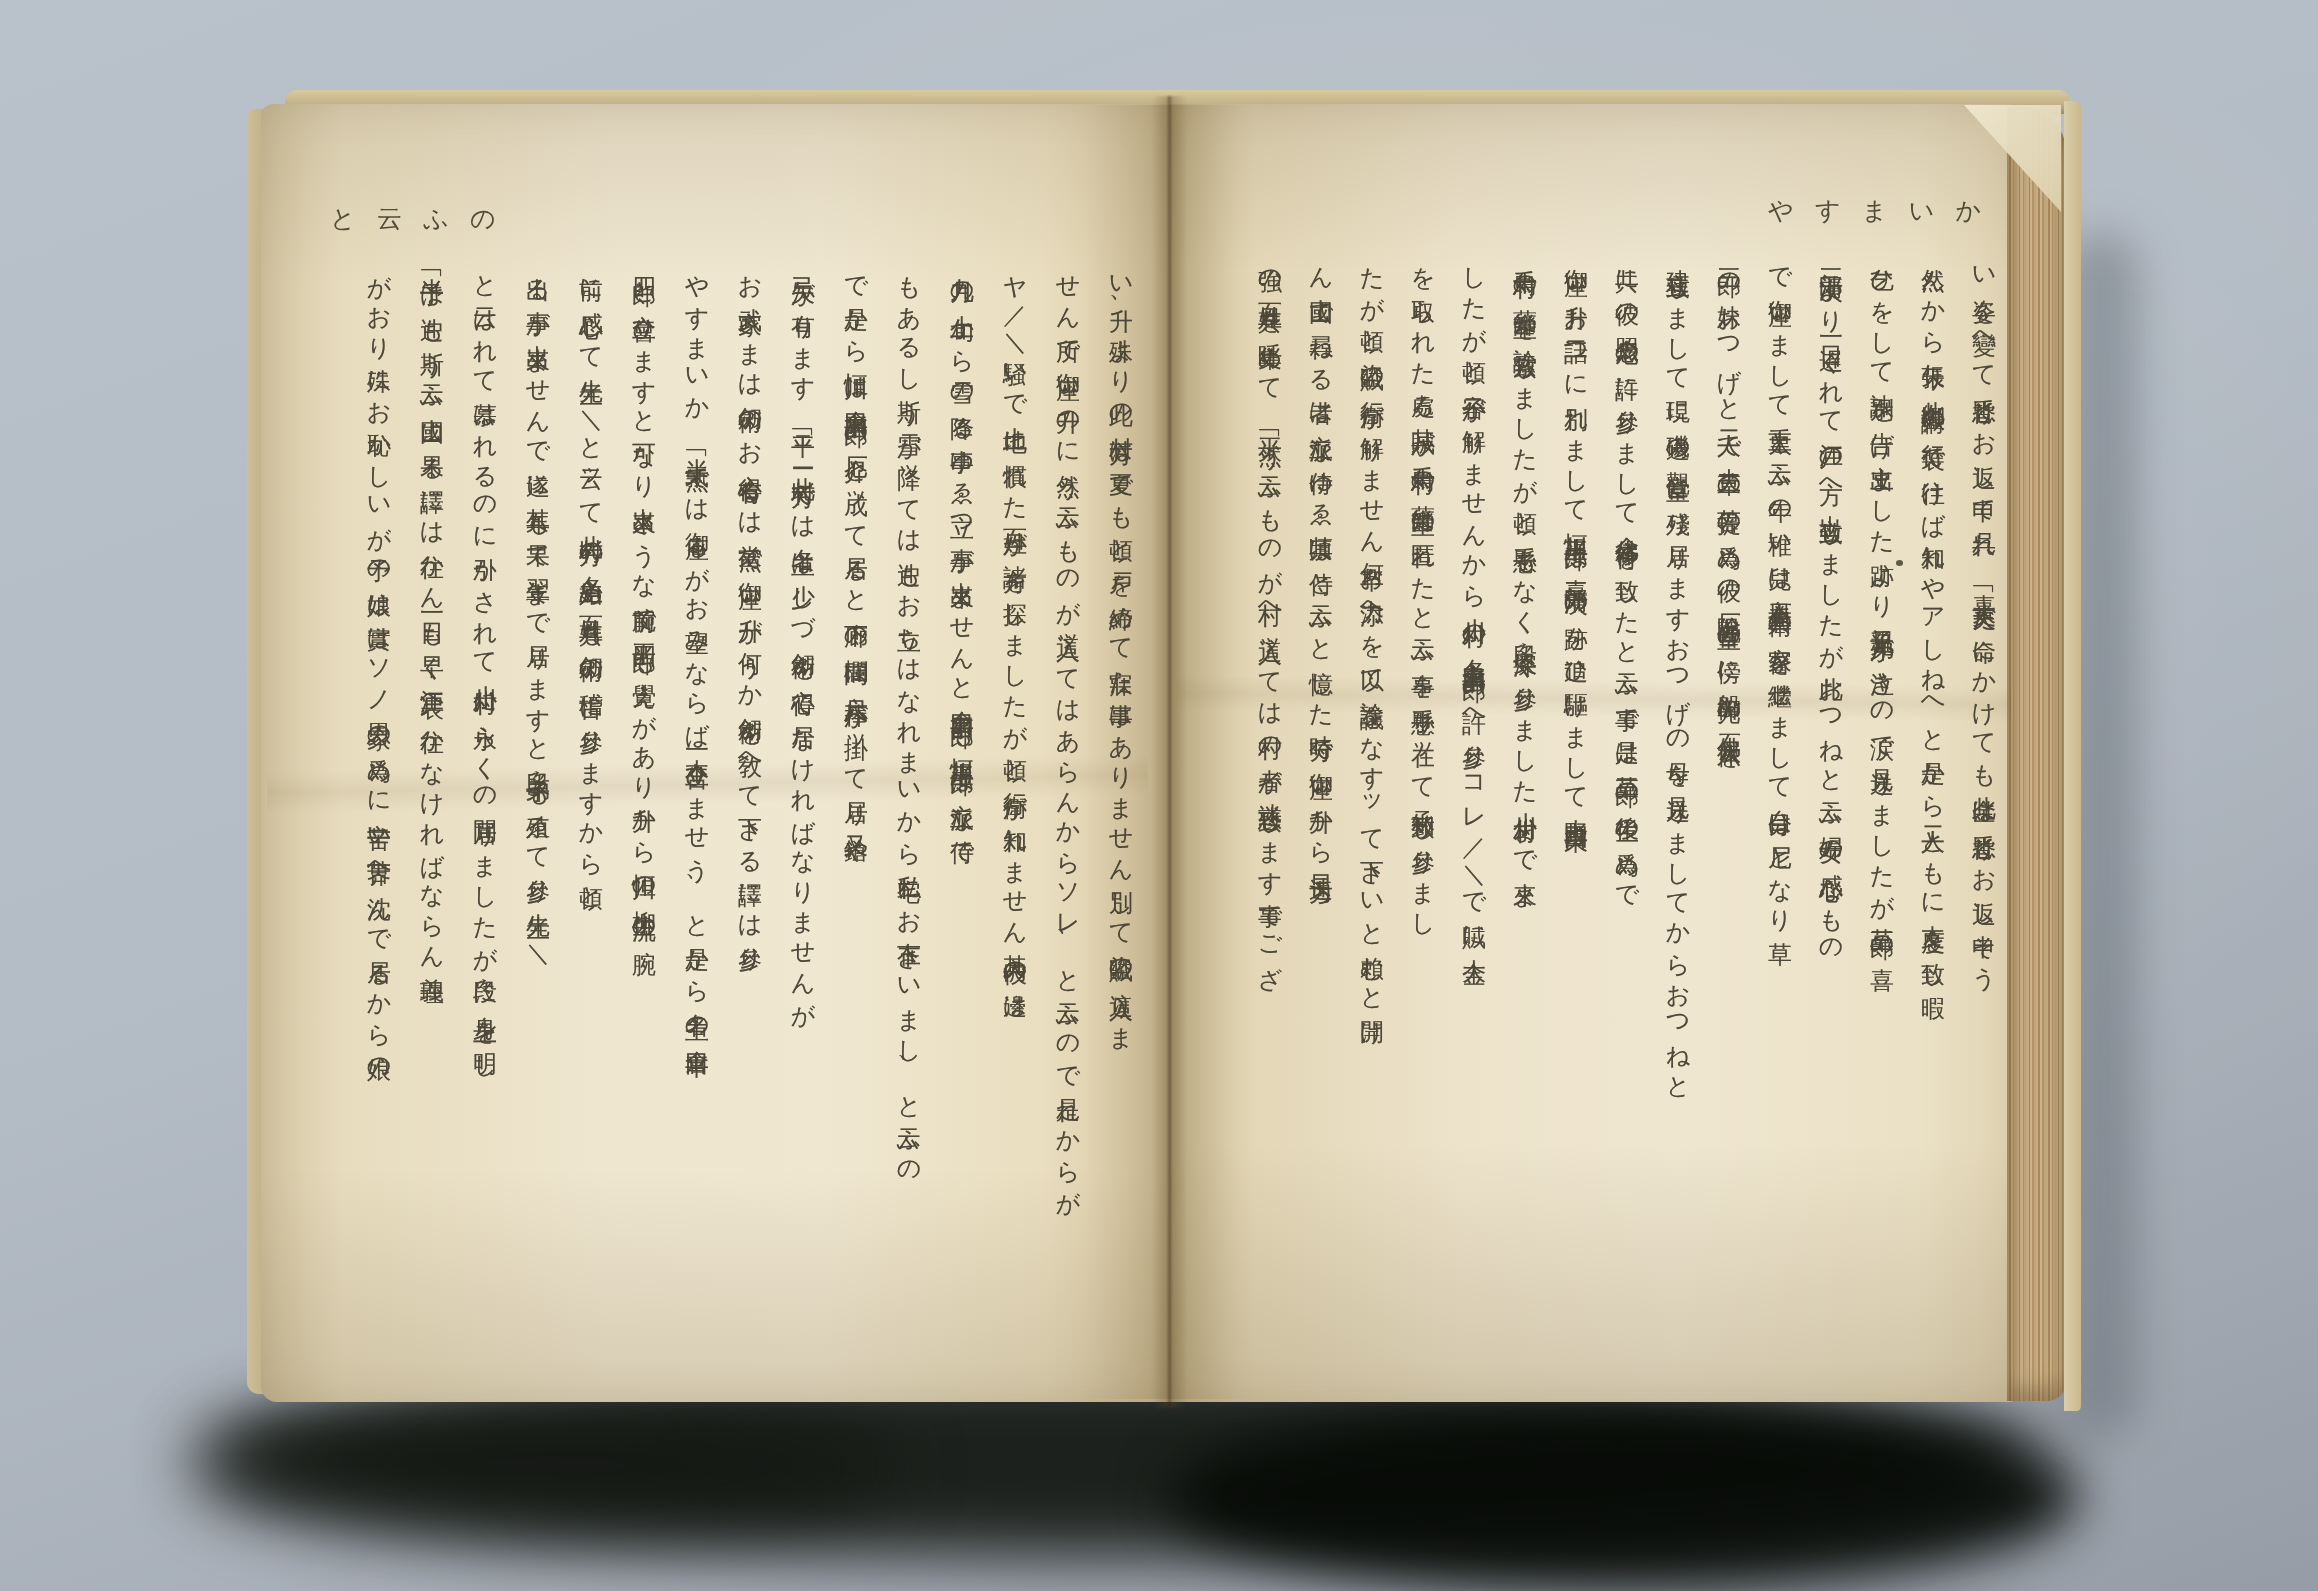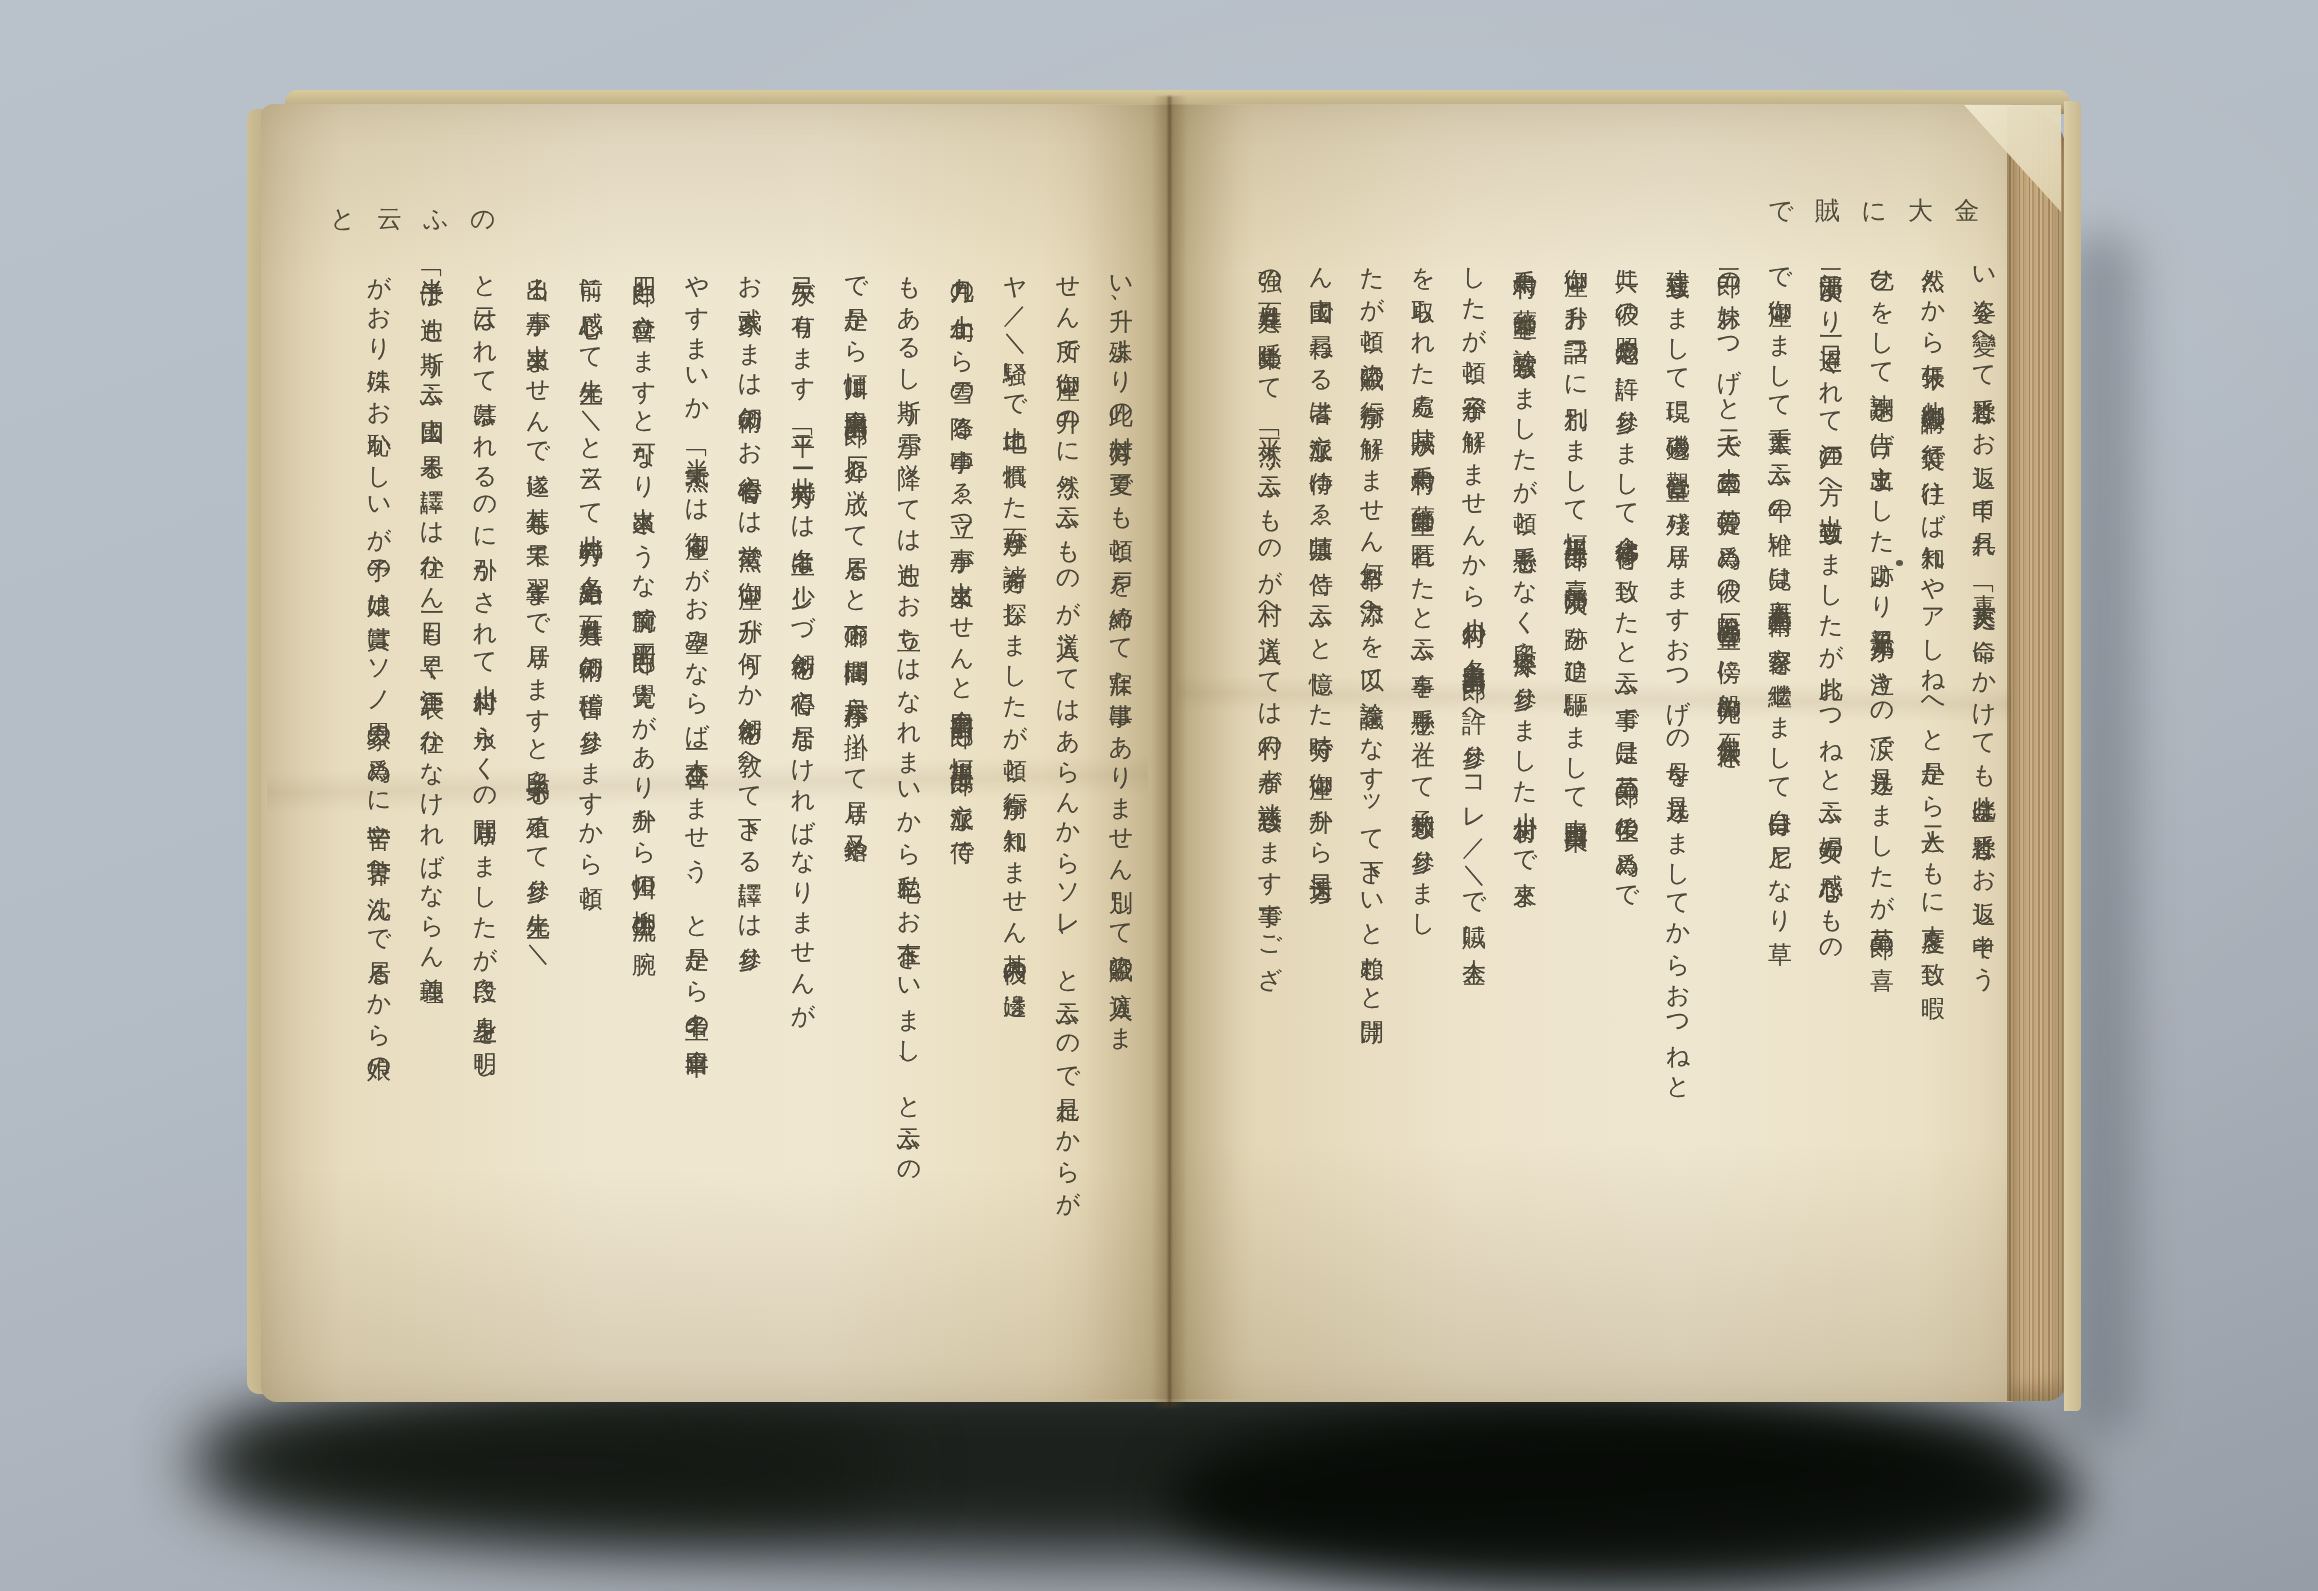--- a/index.html
+++ b/index.html
@@ -92,21 +92,21 @@
     <div class="cover-right"></div>
     <div class="dog-ear"></div>
 
     <div class="gutter-soft"></div>
     <div class="gutter"></div>
 
     <div class="crease c1"></div>
     <div class="crease c2"></div>
 
     <div class="page-number pn-left ink">と云ふの</div>
-    <div class="page-number pn-right ink">で賊に大金</div>
+    <div class="page-number pn-right ink">やすまいか</div>
 
     <div class="text-block rp-text">
 
     <div class="col">い姿を變へて悉皆りお返し申て呉れ　喜「大丈夫だ命にかけても此金は悉皆りお返し申そう</div>
         <div class="col">然んから矢張り此御嶽講の行裝で往けば知れやアしねへと是から二人ともに支度を致し暇</div>
         <div class="col">乞ひをして訣別を告げ立出ました跡より親子兄弟が泣きの涙で見送りましたが草三郎の喜</div>
         <div class="col">三郎清次より一日遅くれて江戸の方へ出立致しましたが此おつねと云ふ婦女の感心なもの</div>
         <div class="col">で御座いまして重太と云ふ年の稚い兒は奥石重兵衛の家督を繼せまして自分は尼となり草</div>
         <div class="col">三郎の妹おつげと二人で夫草三の菩提の爲め彼の厄除觀音堂の傍に船御光の石佛六体を</div>
         <div class="col">建立致しまして現に磯邊の觀音堂に殘り居りますおつげの母を見送りましてからおつねと</div>

